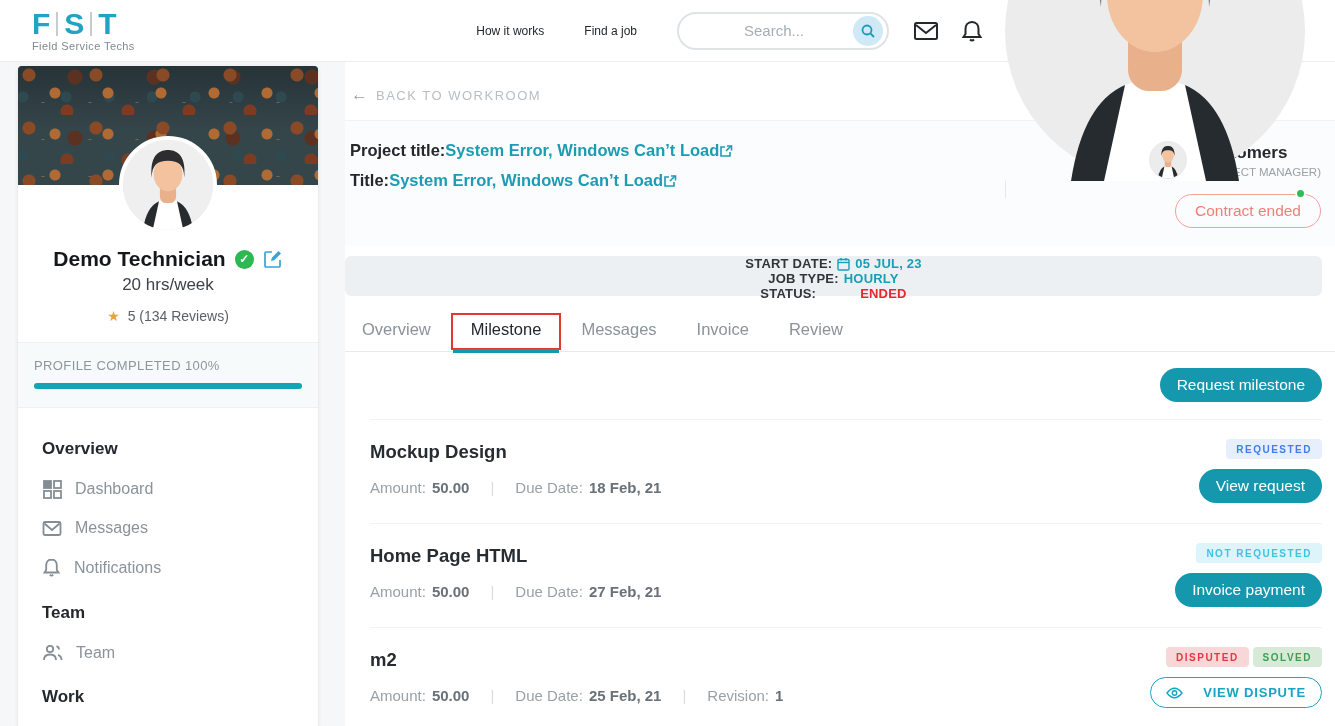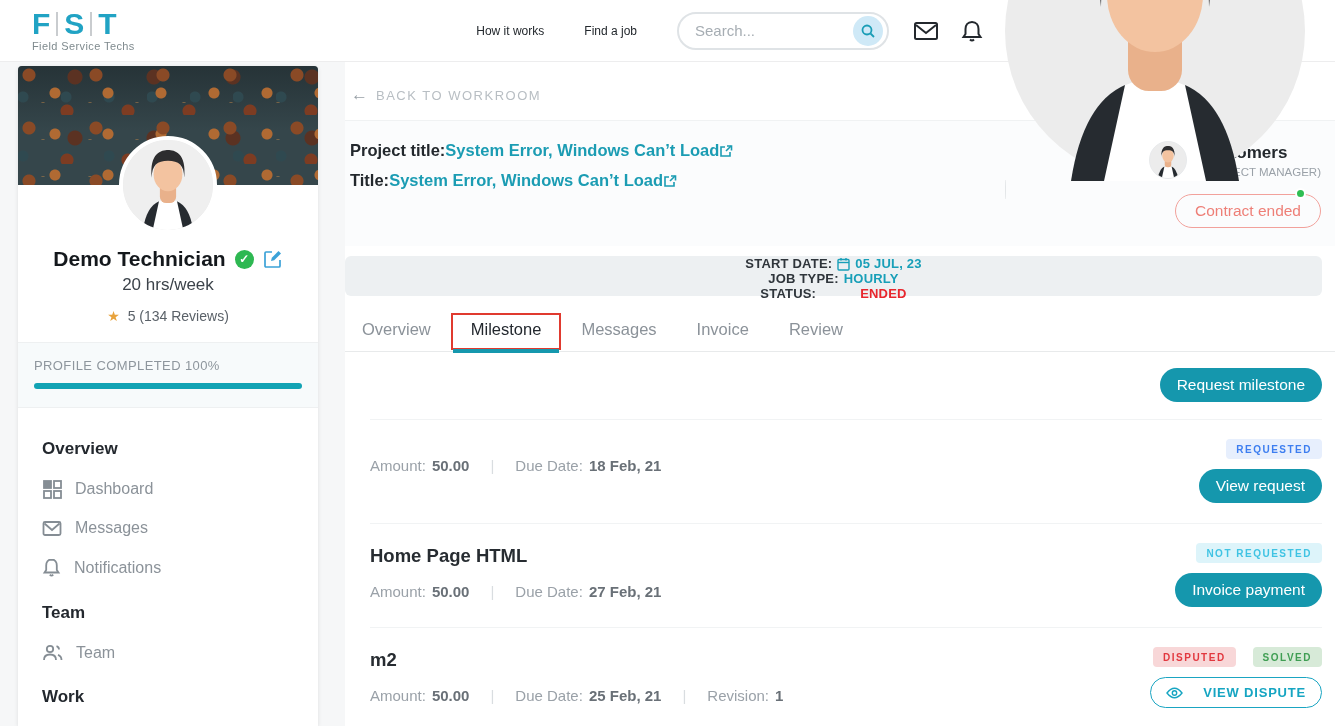--- a/index.html
+++ b/index.html
@@ -12,21 +12,21 @@
   .logo { display:flex; flex-direction:column; cursor:pointer; }
   .logo-row { display:flex; align-items:center; }
   .logo-letter { font-size:30px; font-weight:bold; color:#21a3c4; line-height:30px; }
   .logo-div { width:2px; height:24px; background:#c9cccf; margin:0 6px; }
   .logo-tag { font-size:11px; color:#7f8a8e; letter-spacing:.4px; margin-top:1px; }
   .hspacer { flex:1; }
   .nav-link { font-size:12px; color:#23282d; margin-right:40px; cursor:pointer; }
   .search-pill { width:212px; height:38px; border:2px solid #dfe3e6; border-radius:20px;
     display:flex; align-items:center; padding:0 4px 0 16px; margin-right:24px; background:#fff; }
   .search-pill input { border:none; outline:none; flex:1; font-size:15px; color:#5a6168;
-    font-family:"Liberation Sans",sans-serif; background:transparent; min-width:0; }
+    font-family:"Liberation Sans",sans-serif; background:transparent; min-width:0;text-align:center; }
   .search-pill input::placeholder { color:#a6adb3; }
   .search-btn { width:30px; height:30px; border-radius:50%; background:#cfe9f7; border:none;
     display:flex; align-items:center; justify-content:center; cursor:pointer; flex:none; }
   .hicon { margin-right:22px; cursor:pointer; display:flex; }
   .avatar-sm { width:34px; height:34px; border-radius:50%; overflow:hidden; position:relative;
     border:1px solid #e3e6e8; cursor:pointer; flex:none; }
   .avatar-wrap { position:relative; }
   .online-dot { position:absolute; right:-1px; bottom:0; width:11px; height:11px;
     border-radius:50%; background:#2fbe52; border:2px solid #fff; }
 
@@ -108,21 +108,21 @@
   .m-title { font-size:18.5px; font-weight:bold; color:#272c31; }
   .m-details { margin-top:16px; font-size:15px; color:#9aa1a8; display:flex; align-items:center; }
   .m-val { color:#697077; font-weight:bold; margin-left:6px; }
   .m-sep { color:#d9dde0; margin:0 21px; }
   .m-right { display:flex; flex-direction:column; align-items:flex-end; gap:10px; padding-top:2px; }
   .badge { font-size:10px; font-weight:bold; letter-spacing:1.5px; padding:5px 10px 4px; border-radius:4px; }
   .badge-requested { background:#e7effd; color:#3d7ef0; }
   .badge-notreq { background:#ddf4fa; color:#3fc3e3; }
   .badge-disputed { background:#f8d7d8; color:#e2383f; }
   .badge-solved { background:#d7ead8; color:#3f9e53; }
-  .badge-group { display:flex; gap:17px; }
+  .badge-group { display:flex; gap:4px; }
   .btn-outline-teal { display:flex; align-items:center; gap:20px; background:#fff;
     border:1px solid #1aa5c2; color:#16a5c2; border-radius:17px; padding:7px 15px;
     font-size:13px; font-weight:bold; letter-spacing:.8px; cursor:pointer;
     font-family:"Liberation Sans",sans-serif; }
   .person-svg { width:100%; height:100%; display:block; }
 </style>
 </head>
 <body>
 
 <div class="header">
@@ -330,20 +330,21 @@
       <div class="tab">Review</div>
     </div>
 
     <div class="content">
       <div class="request-row">
         <button class="btn-teal">Request milestone</button>
       </div>
 
       <div class="milestone-row">
         <div class="m-left">
+          <div class="m-title">Mockup Design</div>
           <div class="m-details">
             <span>Amount:</span>
             <span class="m-val">50.00</span>
             <span class="m-sep">|</span>
             <span>Due Date:</span>
             <span class="m-val">18 Feb, 21</span>
           </div>
         </div>
         <div class="m-right">
           <span class="badge badge-requested">REQUESTED</span>

